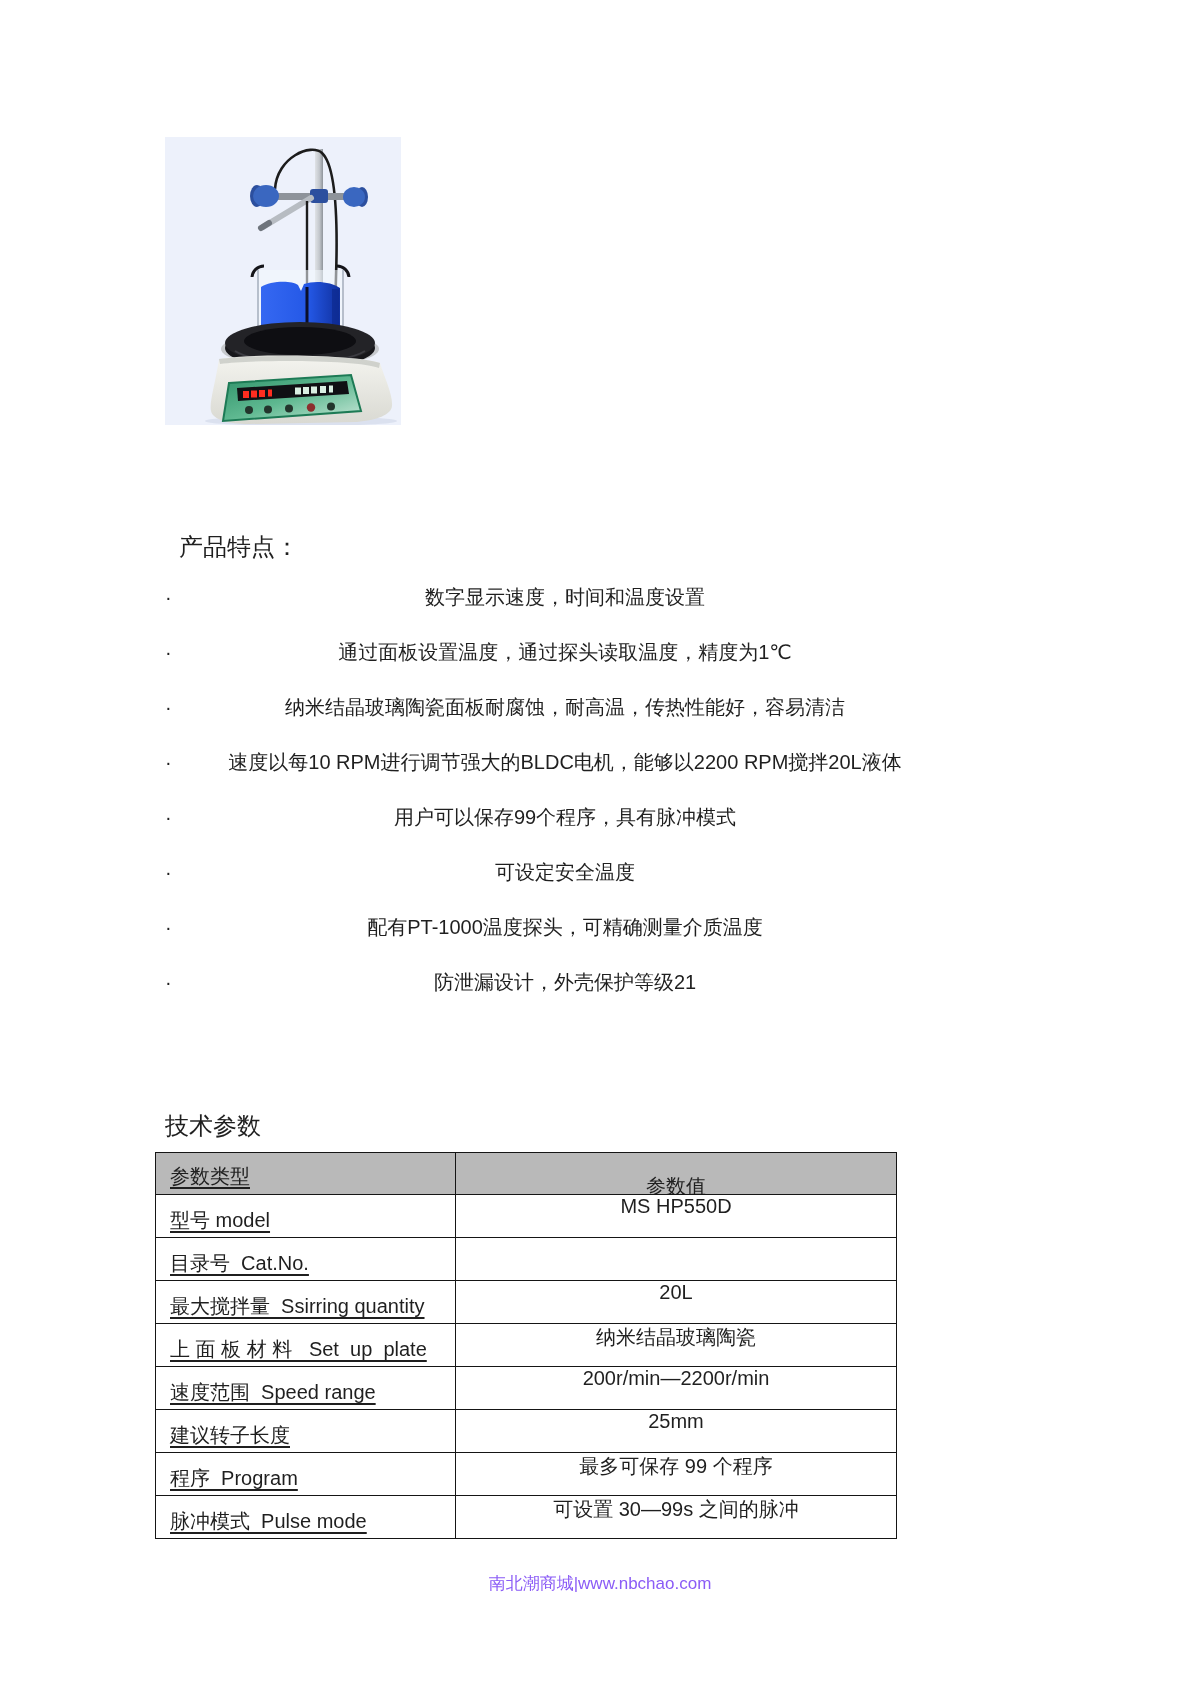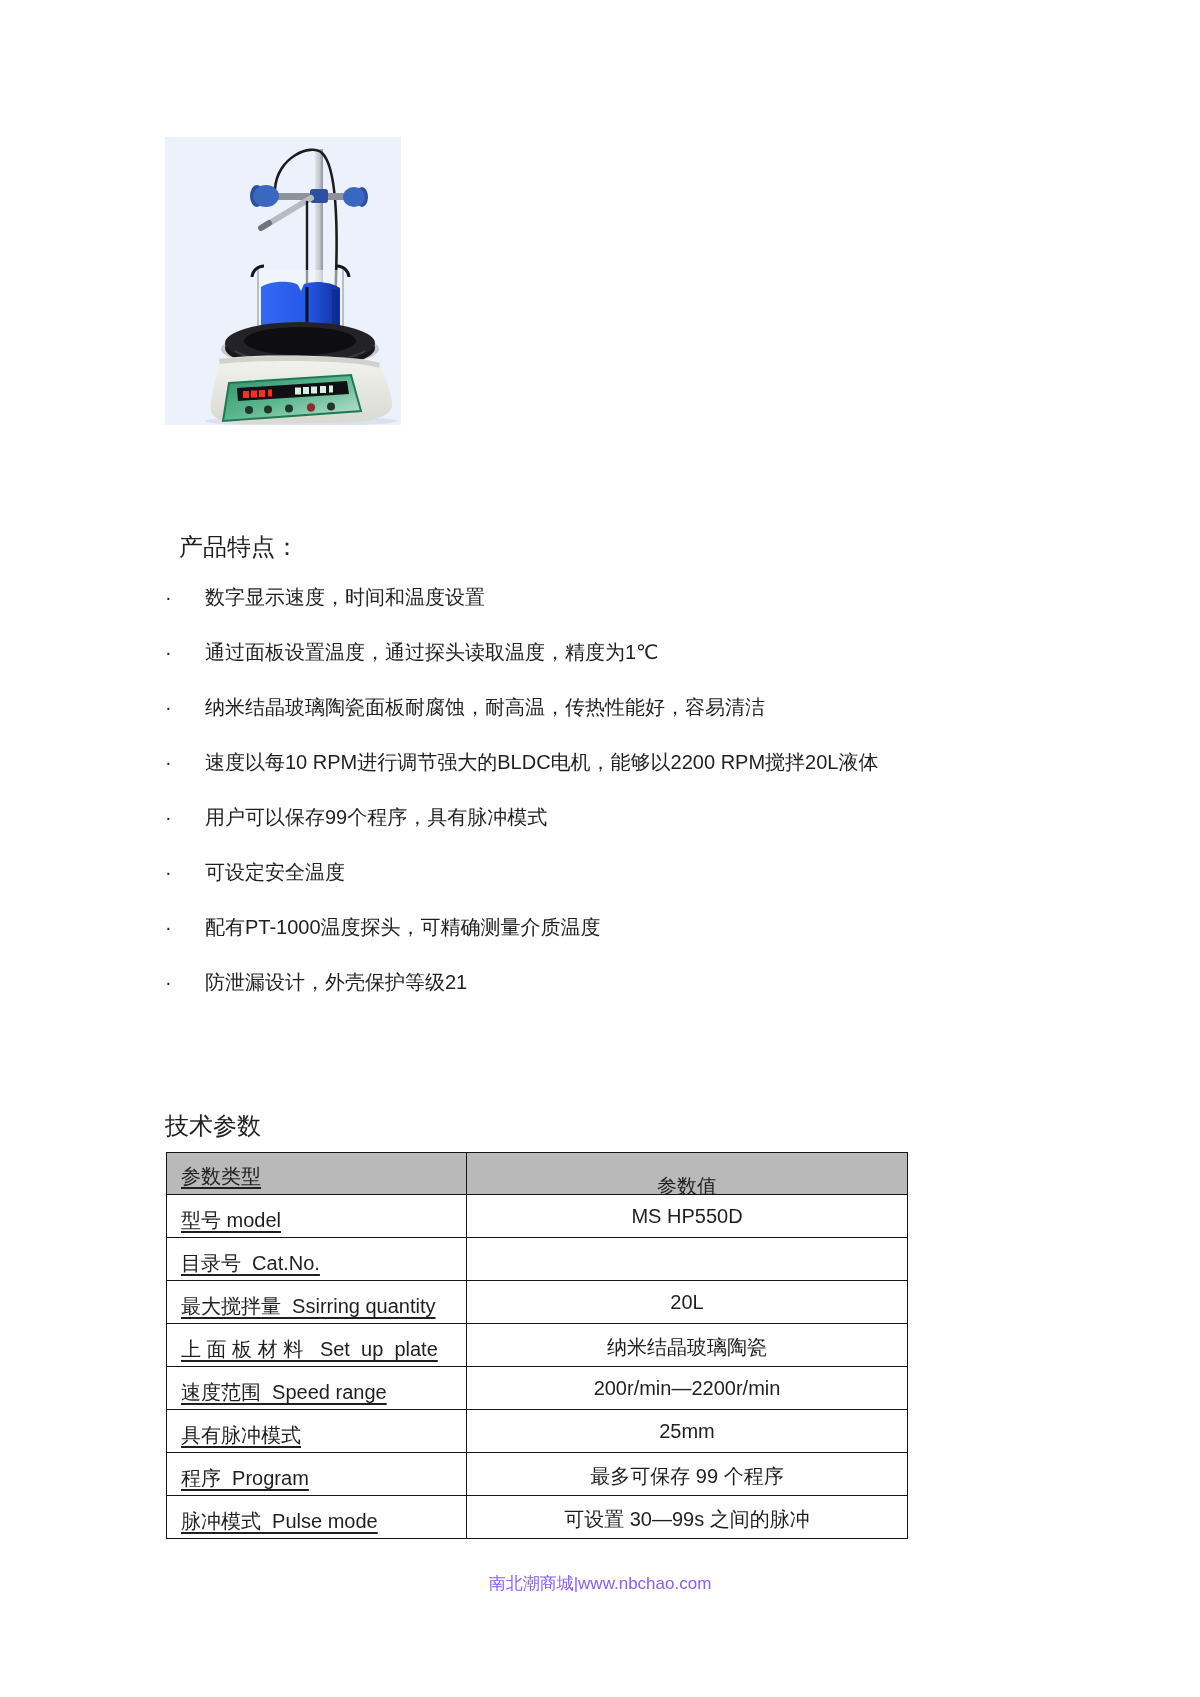--- a/index.html
+++ b/index.html
@@ -26,29 +26,29 @@
   }
   .bullet-row {
     position: absolute; left: 165px; width: 760px;
     font-size: 20px; line-height: 28px;
     display: flex;
   }
   .bullet-row .dot {
     width: 40px; flex: 0 0 40px;
     font-size: 20px;
   }
-  .bullet-row .text { flex: 1; white-space: nowrap; }
+  .bullet-row .text { flex: 1; white-space: nowrap; text-align: center; }
 
   
   .specs-heading {
     position: absolute; left: 165px; top: 1112px;
     font-size: 24px; line-height: 28px;
   }
   .spec-table {
-    position: absolute; left: 166px; top: 1152px;
+    position: absolute; left: 155px; top: 1152px;
     width: 742px;
     border: 1.5px solid #151515;
     box-sizing: border-box;
     font-size: 20px;
   }
   .t-row { display: flex; height: 43px; border-top: 1.5px solid #151515; box-sizing: border-box; }
   .t-row.header { height: 41px; border-top: none; }
   .cell {
     box-sizing: border-box;
     white-space: pre-wrap;
@@ -56,21 +56,21 @@
   }
   .cell.left {
     width: 300px; flex: 0 0 300px;
     border-right: 1.5px solid #151515;
     padding: 12px 6px 0 14px;
   }
   .t-row.header .cell.left { padding-top: 10px; }
   .cell.right {
     flex: 1;
     text-align: center;
-    padding-top: 10px;
+    padding-top: 0;
   }
   .t-row.header .cell.right { padding-top: 20px; }
   .u { text-decoration: underline; text-decoration-thickness: 1.5px; text-underline-offset: 4px; }
 
   
   .page-footer {
     position: absolute; left: 0; top: 1572px; width: 100%;
     text-align: center; font-size: 17px; color: #8b5cf6;
   }
   .page-footer .site { font-family: "Liberation Serif", "DejaVu Serif", serif; }
@@ -235,21 +235,21 @@
   </div>
   <div class="t-row">
     <div class="cell left"><span class="u">上 面 板 材 料   Set  up  plate</span></div>
     <div class="cell right">纳米结晶玻璃陶瓷</div>
   </div>
   <div class="t-row">
     <div class="cell left"><span class="u">速度范围  Speed range</span></div>
     <div class="cell right">200r/min—2200r/min</div>
   </div>
   <div class="t-row">
-    <div class="cell left"><span class="u">具有脉冲模式</span></div>
+    <div class="cell left"><span class="u">建议转子长度</span></div>
     <div class="cell right">25mm</div>
   </div>
   <div class="t-row">
     <div class="cell left"><span class="u">程序  Program</span></div>
     <div class="cell right">最多可保存 99 个程序</div>
   </div>
   <div class="t-row">
     <div class="cell left"><span class="u">脉冲模式  Pulse mode</span></div>
     <div class="cell right">可设置 30—99s 之间的脉冲</div>
   </div>

